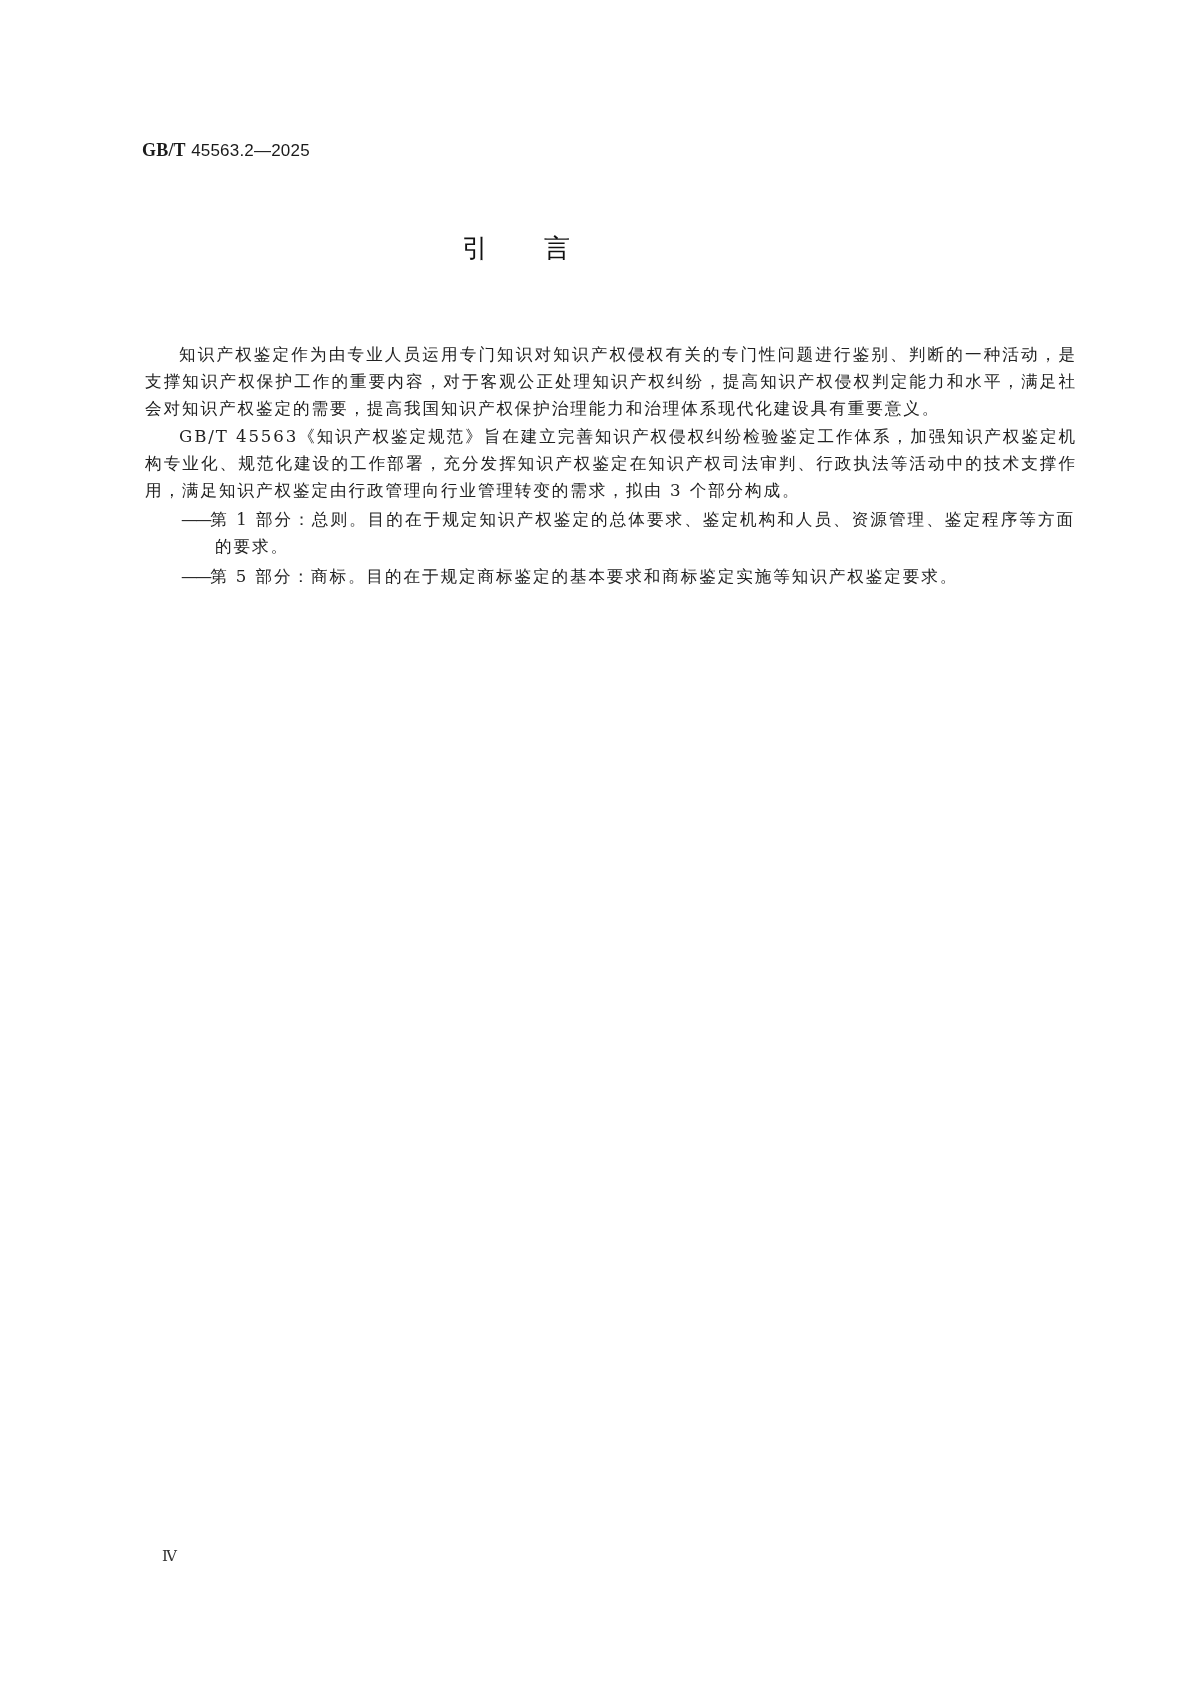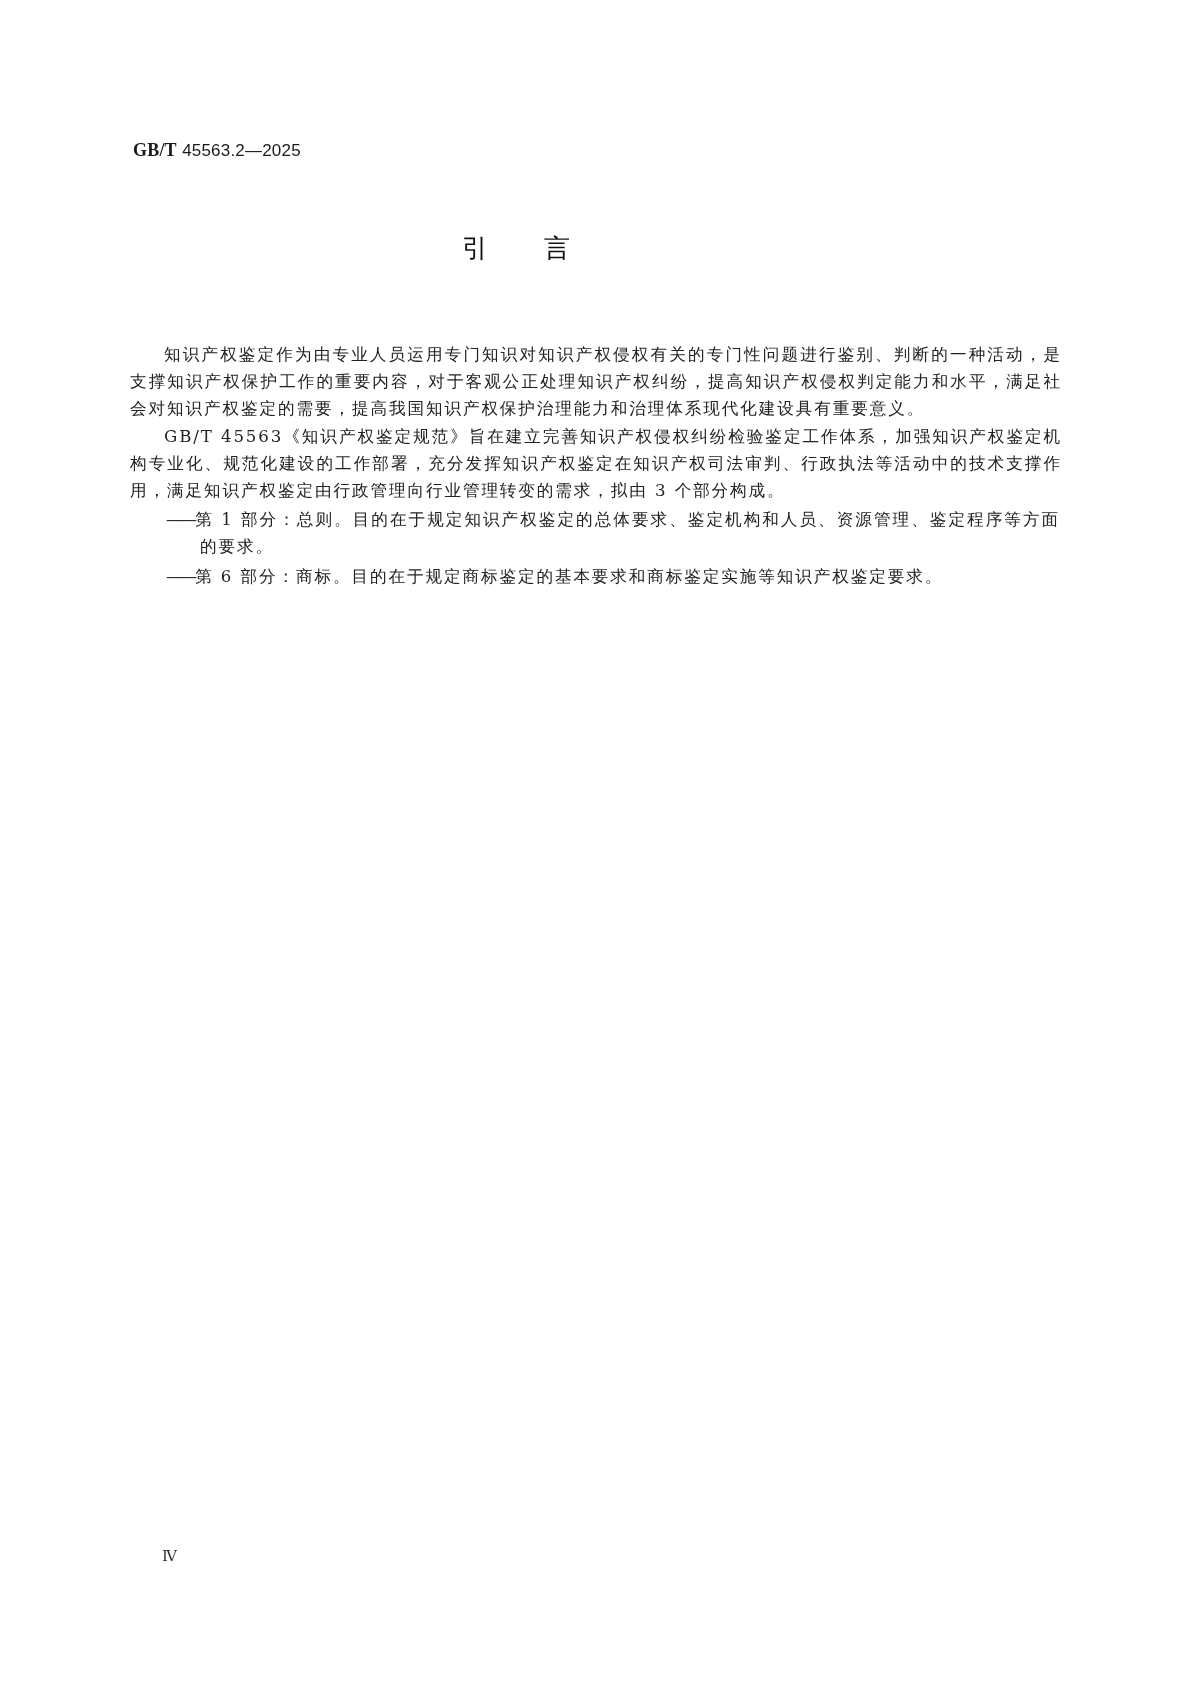--- a/index.html
+++ b/index.html
@@ -10,21 +10,21 @@
     body {
       width: 1191px;
       height: 1684px;
       position: relative;
       overflow: hidden;
       color: #1a1a1a;
       font-family: "DejaVu Serif", "Liberation Serif", serif;
     }
     .std-header {
       position: absolute;
-      left: 133px;
+      left: 142px;
       top: 140px;
       font-size: 16px;
       letter-spacing: 0.2px;
     }
     .std-header .prefix {
       font-family: "Liberation Serif", "DejaVu Serif", serif;
       font-weight: bold;
       font-size: 18px;
     }
     .std-header .num {
@@ -38,21 +38,21 @@
       top: 231px;
       text-align: center;
       font-family: "DejaVu Sans", "Liberation Sans", sans-serif;
       font-size: 26px;
       letter-spacing: 56px;
       text-indent: 56px;
       color: #111;
     }
     .body-text {
       position: absolute;
-      left: 130px;
+      left: 145px;
       top: 341px;
       width: 932px;
       font-size: 16.6px;
       line-height: 27.2px;
       letter-spacing: 1.9px;
       text-align: justify;
       color: #222;
     }
     .body-text p {
       margin: 0;
@@ -87,17 +87,17 @@
 <div class="title"><span>引</span><span>言</span></div>
 
 <div class="body-text">
   <p>知识产权鉴定作为由专业人员运用专门知识对知识产权侵权有关的专门性问题进行鉴别、判断的一种活动，是支撑知识产权保护工作的重要内容，对于客观公正处理知识产权纠纷，提高知识产权侵权判定能力和水平，满足社会对知识产权鉴定的需要，提高我国知识产权保护治理能力和治理体系现代化建设具有重要意义。</p>
   <p>GB/T 45563《知识产权鉴定规范》旨在建立完善知识产权侵权纠纷检验鉴定工作体系，加强知识产权鉴定机构专业化、规范化建设的工作部署，充分发挥知识产权鉴定在知识产权司法审判、行政执法等活动中的技术支撑作用，满足知识产权鉴定由行政管理向行业管理转变的需求，拟由 3 个部分构成。</p>
 
   <div class="list-item">
     <span class="dash">——</span><span>第 1 部分：总则。目的在于规定知识产权鉴定的总体要求、鉴定机构和人员、资源管理、鉴定程序等方面的要求。</span>
   </div>
   <div class="list-item">
-    <span class="dash">——</span><span>第 6 部分：商标。目的在于规定商标鉴定的基本要求和商标鉴定实施等知识产权鉴定要求。</span>
+    <span class="dash">——</span><span>第 5 部分：商标。目的在于规定商标鉴定的基本要求和商标鉴定实施等知识产权鉴定要求。</span>
   </div>
 </div>
 
 <div class="page-number">Ⅳ</div>
 
 </body></html>

